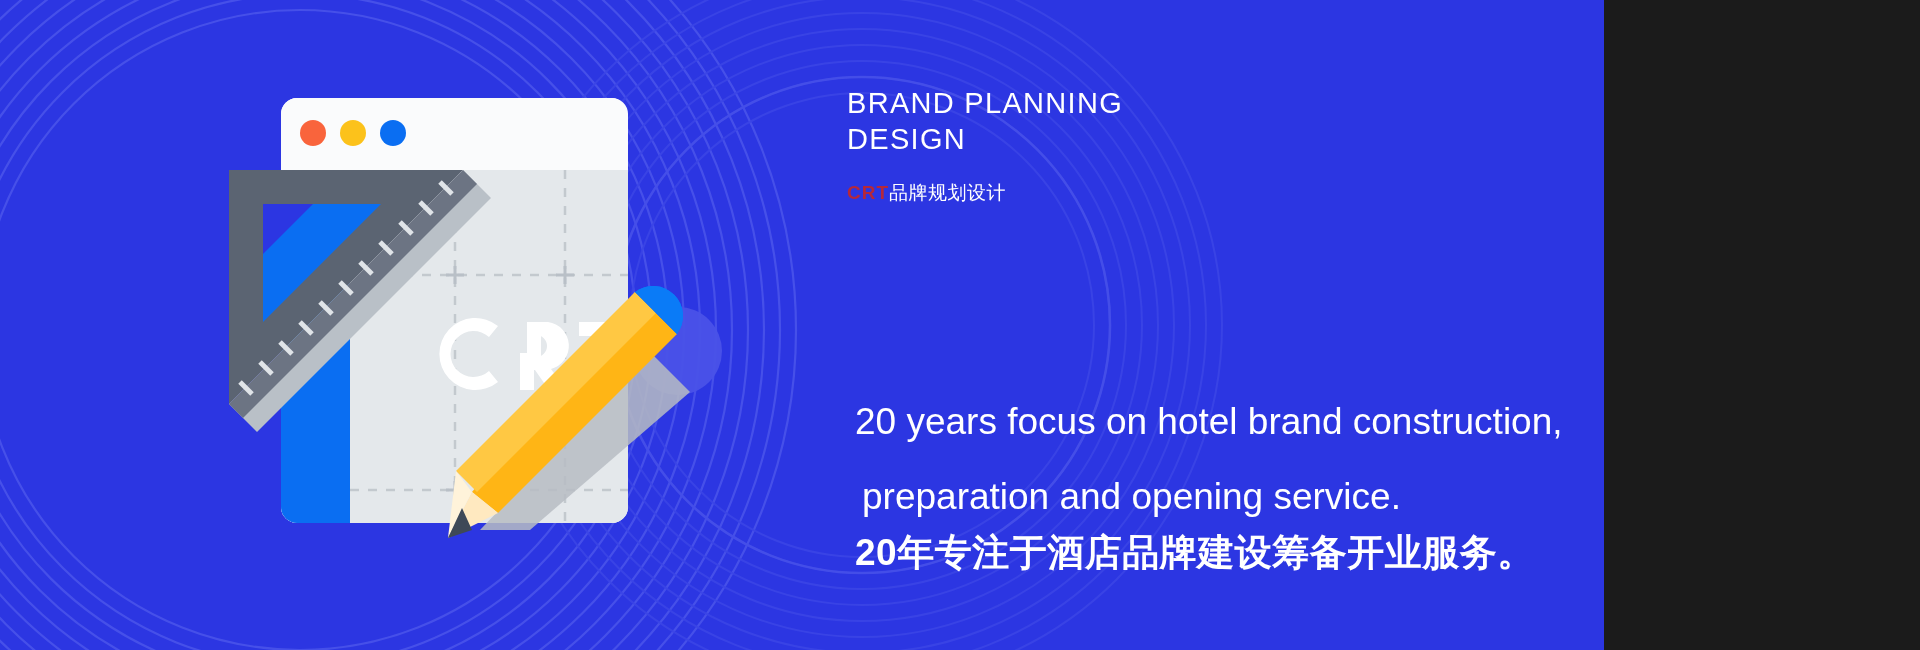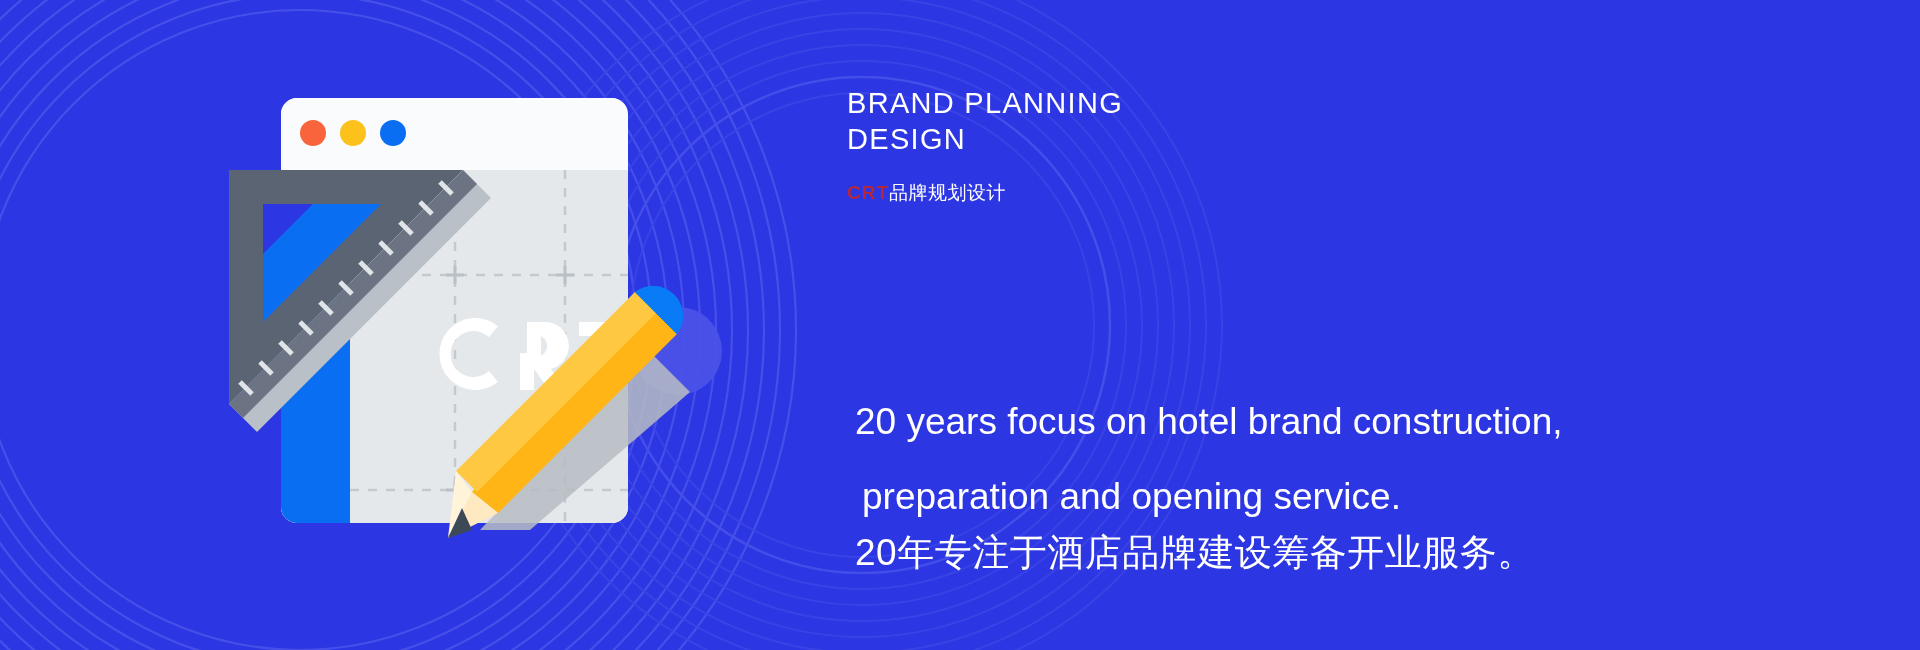--- a/index.html
+++ b/index.html
@@ -5,21 +5,21 @@
 <style>
   html, body {
     margin: 0;
     padding: 0;
     background: #1b1b1b;
   }
   * { box-sizing: border-box; }
 
   .banner {
     position: relative;
-    width: 1920px;
+    width: 1604px;
     height: 650px;
     overflow: hidden;
     background: #2c36e2;
     font-family: "Liberation Sans", "DejaVu Sans", sans-serif;
   }
 
   
   .bg-rings {
     position: absolute;
     inset: 0;
@@ -89,21 +89,21 @@
     font-weight: 400;
     white-space: nowrap;
     font-stretch: condensed;
   }
   .tagline-en.line2 { padding-left: 7px; margin-top: 32px; }
   .tagline-cn {
     color: #ffffff;
     font-size: 37px;
     line-height: 44px;
     margin-top: 13px;
-    font-weight: 400;
+    font-weight: 700;
     letter-spacing: 0.5px;
     white-space: nowrap;
   }
 </style>
 </head>
 <body>
 
 <div class="banner">
 
   <svg class="bg-rings" viewBox="0 0 1920 650" preserveAspectRatio="none">

